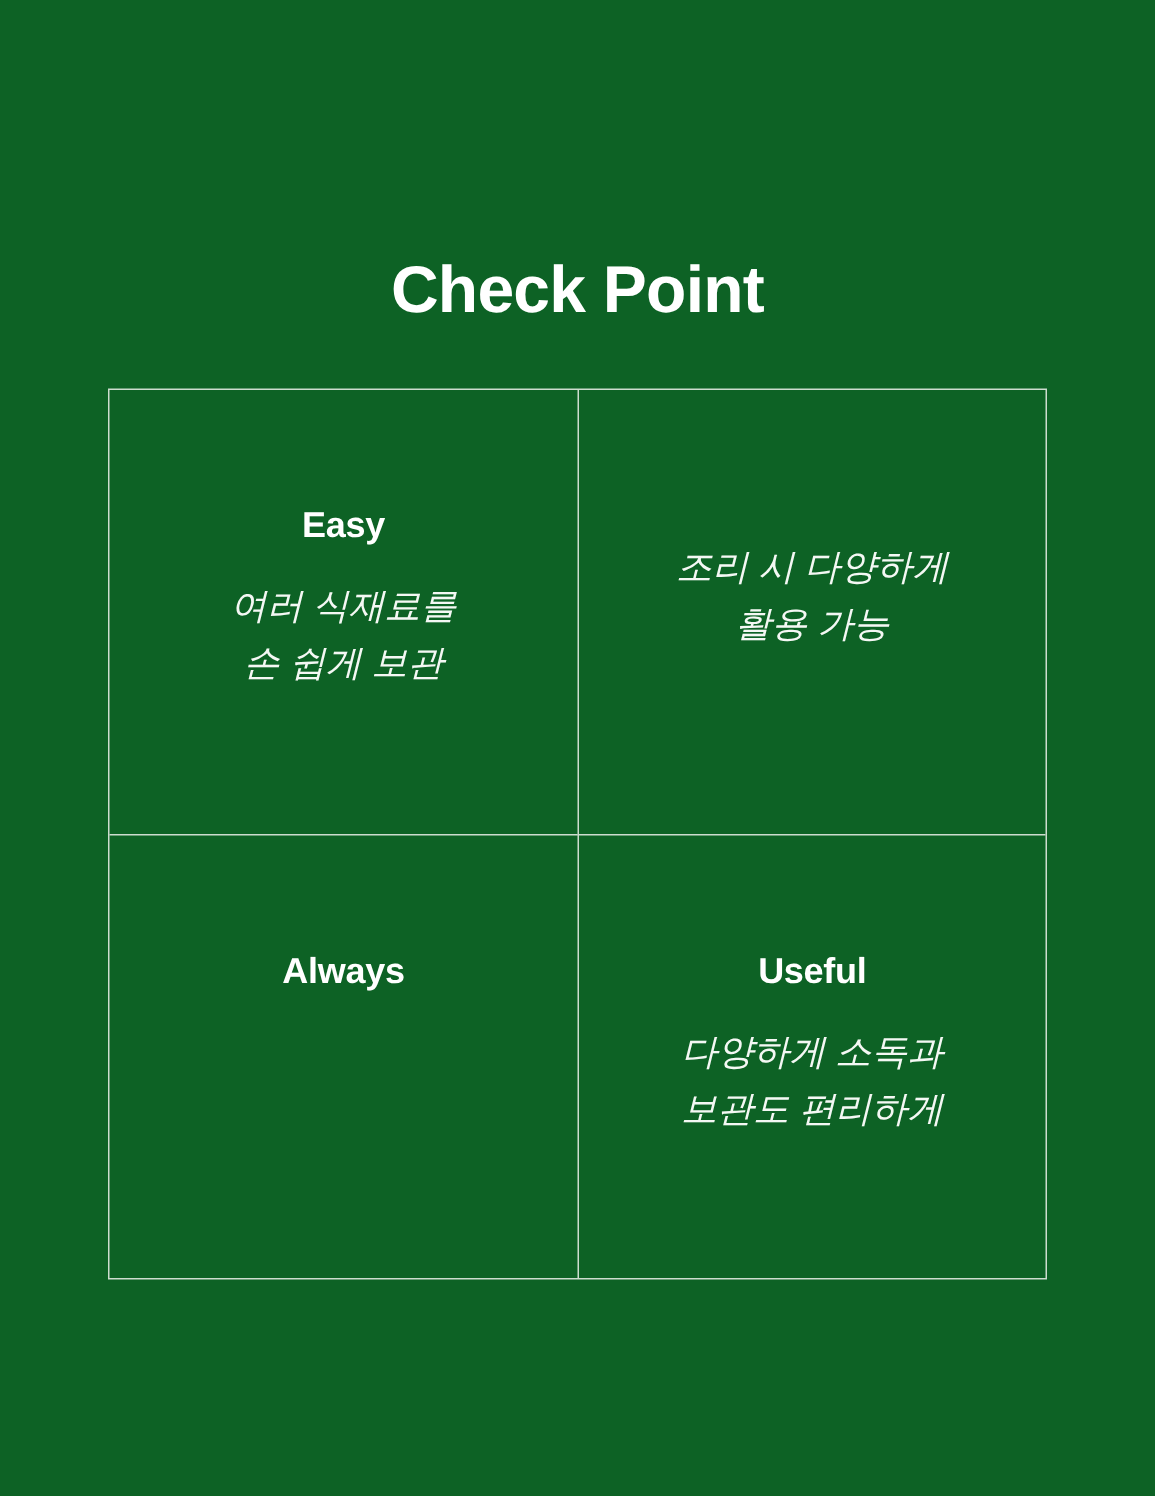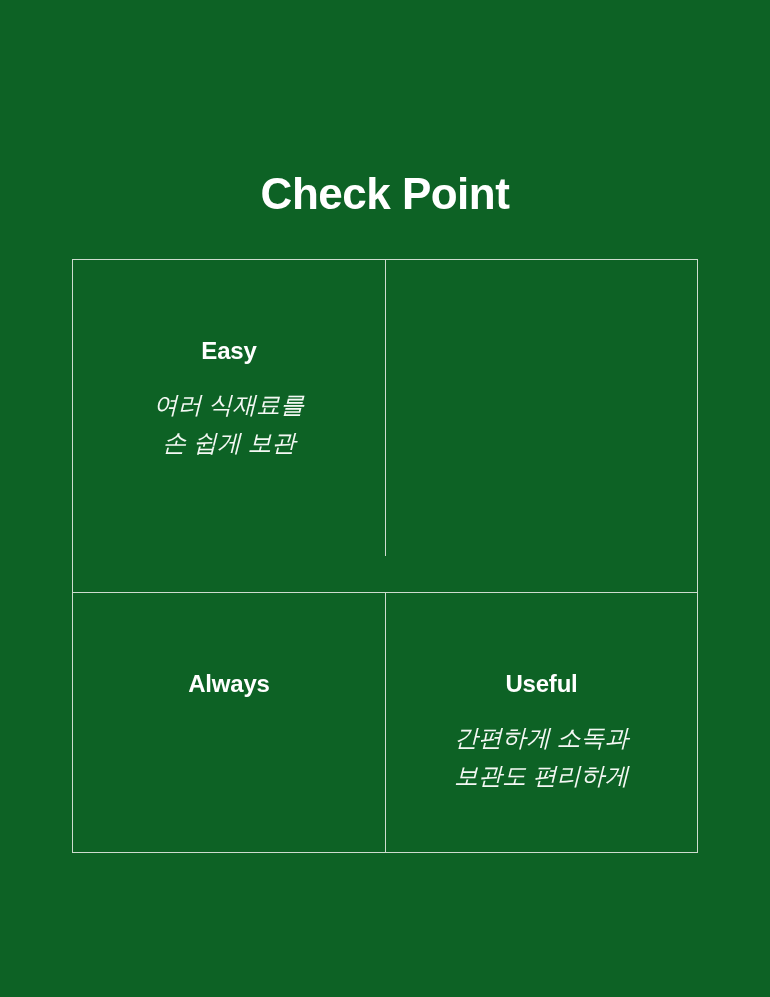--- a/index.html
+++ b/index.html
@@ -58,21 +58,20 @@
     flex-direction: column;
     align-items: center;
     padding-top: 78px;
     overflow: hidden;
   }
   .grid-cell.col-right {
     border-left: 1.5px solid #cddccf;
   }
   .grid-cell.row-bottom {
     border-top: 1.5px solid #cddccf;
-    margin-top: 36px;
   }
 
   .cell-heading {
     color: #ffffff;
     font-size: 24px;
     font-weight: 800;
     line-height: 1.1;
     letter-spacing: -0.2px;
     text-align: center;
     margin: 0;
@@ -99,26 +98,28 @@
 
   <div class="check-grid">
 
     <div class="grid-cell col-left row-top">
       <div class="cell-heading">Easy</div>
       <div class="cell-body">여러 식재료를
 손 쉽게 보관</div>
     </div>
 
     <div class="grid-cell col-right row-top">
+      <div class="cell-body">조리 시 다양하게
+활용 가능</div>
     </div>
 
     <div class="grid-cell col-left row-bottom">
       <div class="cell-heading">Always</div>
     </div>
 
     <div class="grid-cell col-right row-bottom">
       <div class="cell-heading">Useful</div>
-      <div class="cell-body">간편하게 소독과
+      <div class="cell-body">다양하게 소독과
 보관도 편리하게</div>
     </div>
 
   </div>
 </div>
 
 </body></html>

